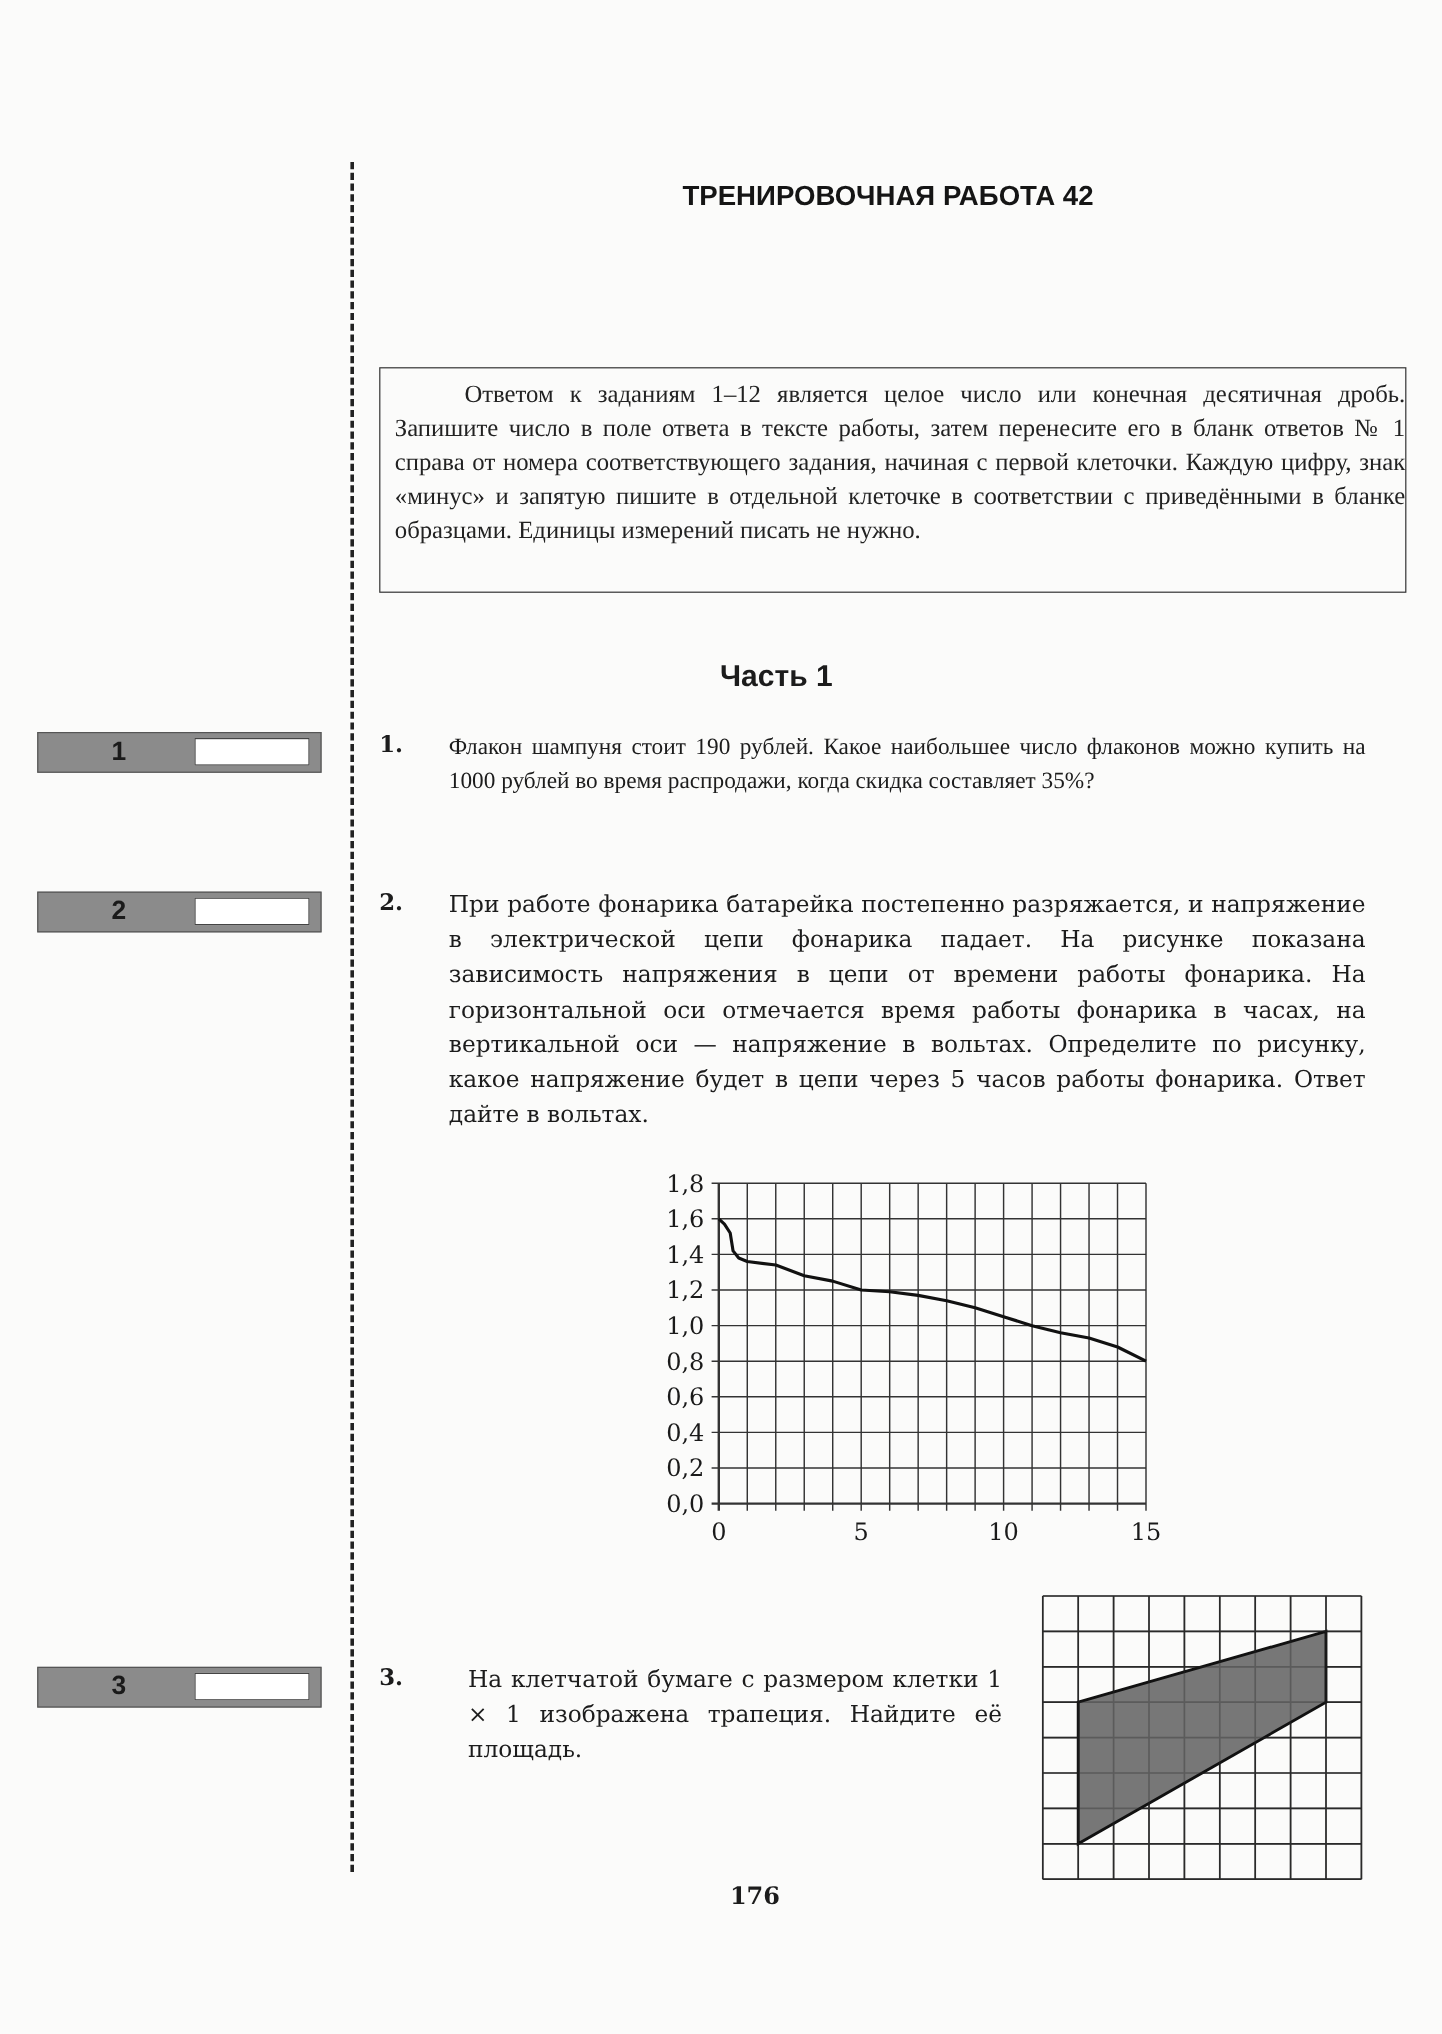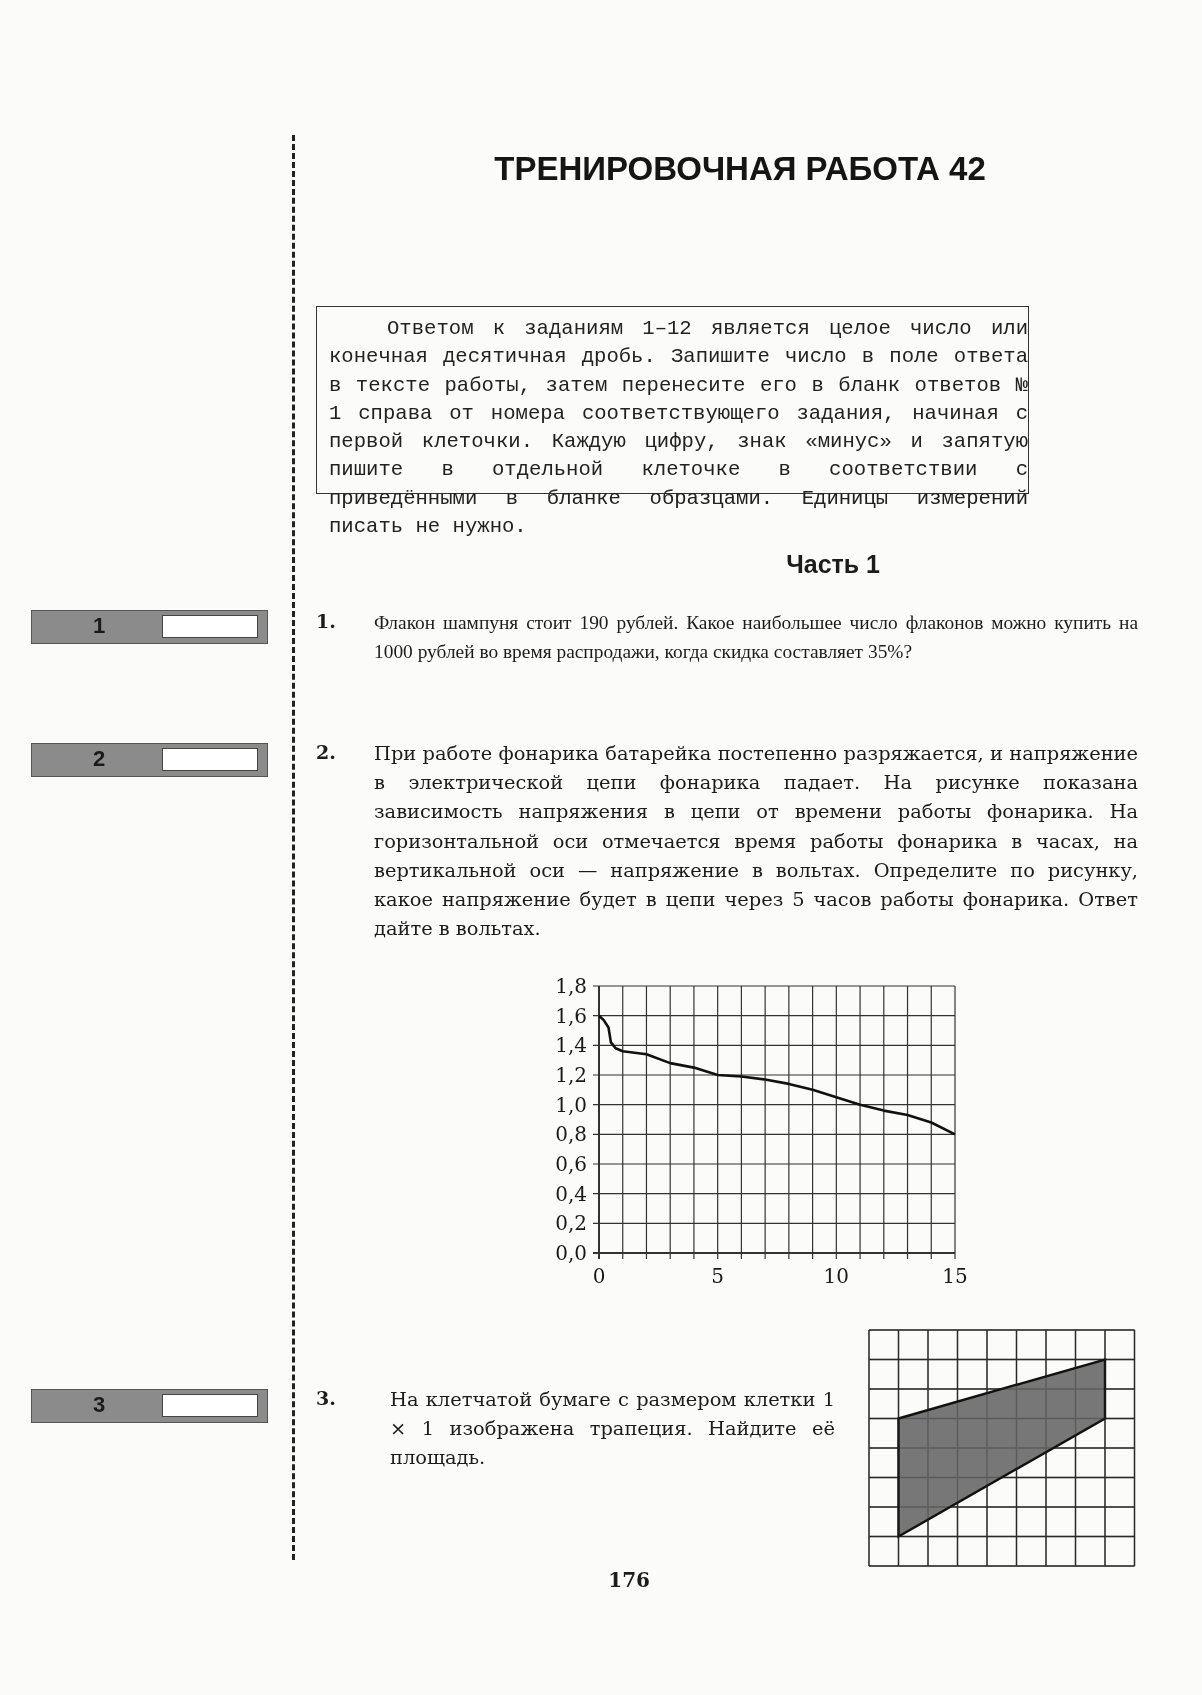--- a/index.html
+++ b/index.html
@@ -5,36 +5,36 @@
   html, body { margin: 0; padding: 0; }
   body {
     width: 1202px; height: 1695px; position: relative; overflow: hidden;
     background: #fbfbfa; color: #1c1c1c;
     font-family: "DejaVu Serif", "Liberation Serif", serif;
   }
   .abs { position: absolute; }
   .title {
     left: 300px; top: 150px; width: 880px; text-align: center;
     font-family: "Liberation Sans", "DejaVu Sans", sans-serif;
-    font-weight: bold; font-size: 33px; letter-spacing: 0px; color: #151515;
+    font-weight: bold; font-size: 23px; letter-spacing: 0px; color: #151515;
   }
   .cutline {
     left: 292px; top: 135px; width: 0; height: 1425px;
     border-left: 3px dashed #222;
   }
   .instr {
-    left: 316px; top: 306px; width: 713px; height: 188px;
+    left: 316px; top: 306px; width: 856px; height: 188px;
     border: 1.5px solid #333; box-sizing: border-box;
     padding: 8px 0 6px 12px;
-    font-family: Liberation Mono, monospace;
+    font-family: Liberation Serif, serif;
     font-size: 20.6px; line-height: 28.3px; color: #222;
     text-align: justify; text-indent: 58px;
   }
   .part {
-    left: 600px; top: 550px; width: 280px; text-align: right;
+    left: 600px; top: 550px; width: 280px; text-align: left;
     font-family: "Liberation Sans", "DejaVu Sans", sans-serif;
     font-weight: bold; font-size: 25px;
   }
   .task-num { font-size: 19px; font-weight: bold; }
   .task-text {
     font-size: 19.4px; line-height: 29.2px; text-align: justify; color: #1c1c1c;
   }
   .ans-box {
     width: 237px; height: 34px; background: #8b8b8b;
     border: 1.5px solid #555; box-sizing: border-box;

